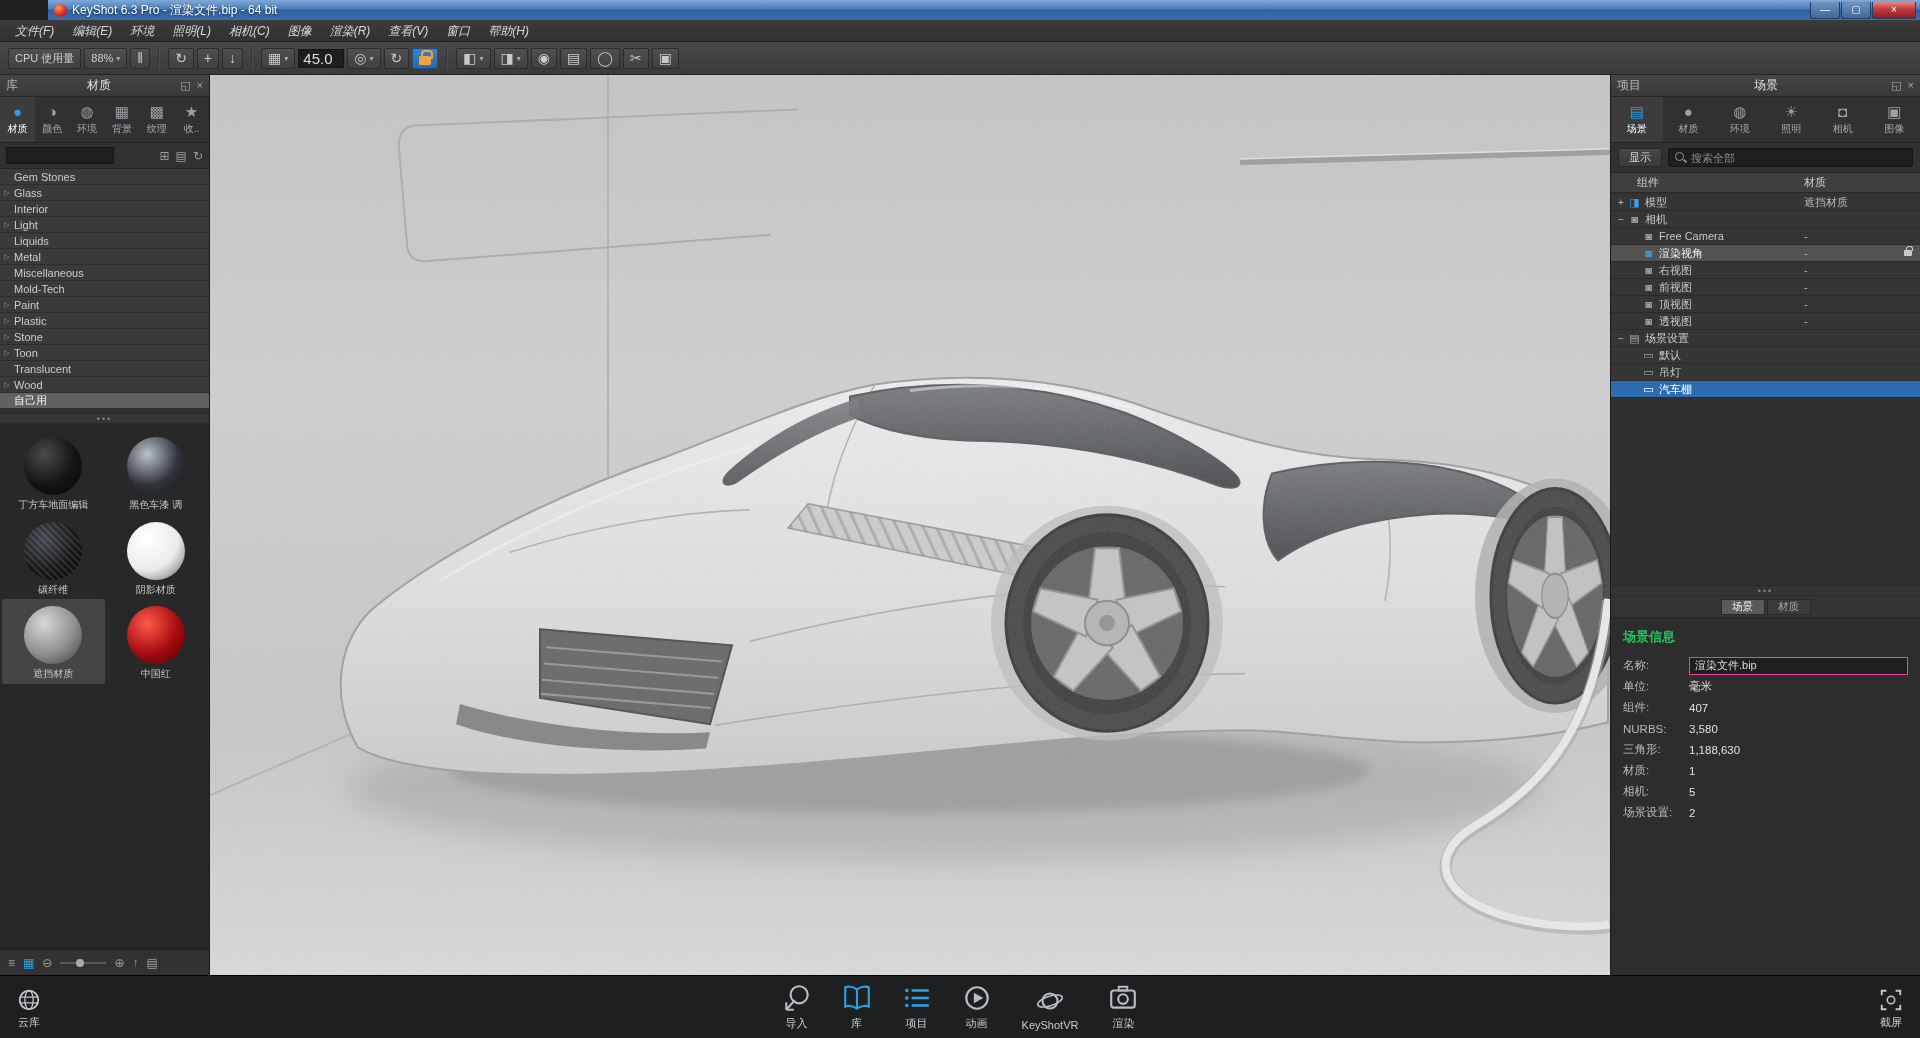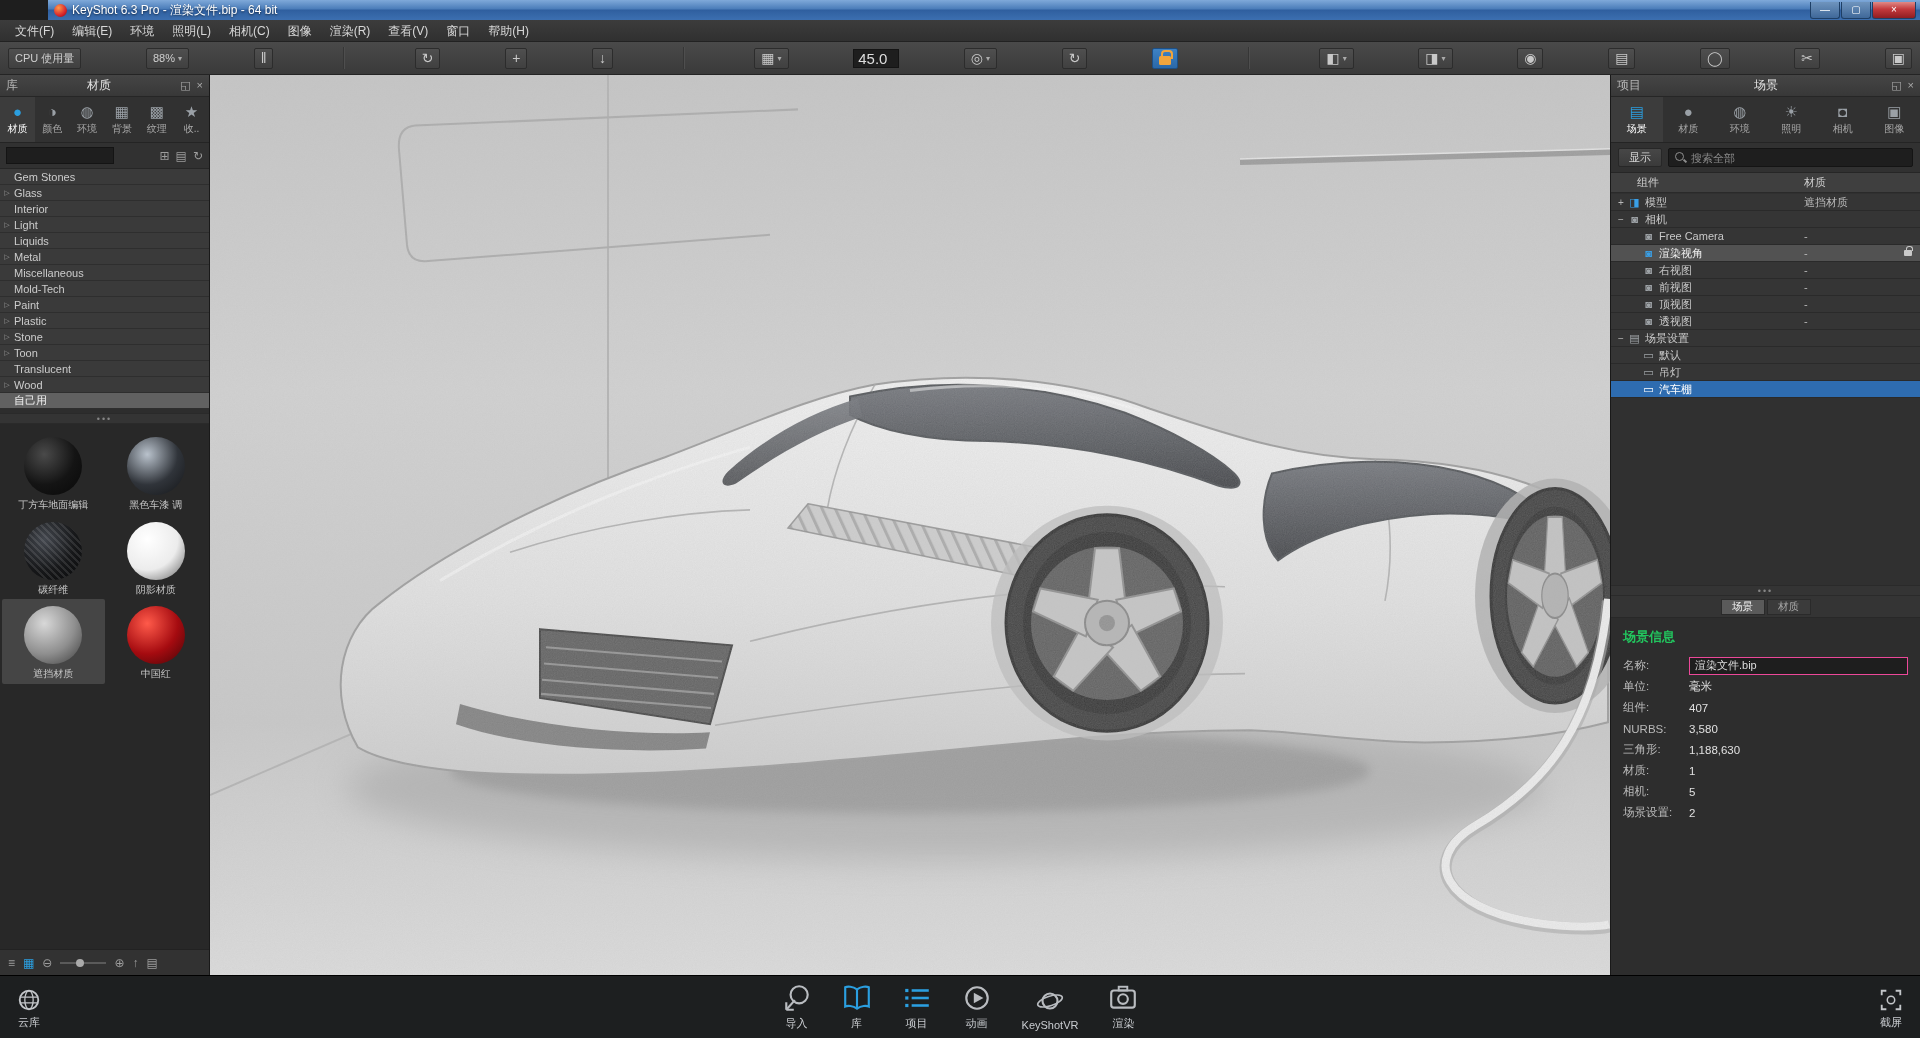--- a/index.html
+++ b/index.html
@@ -10,24 +10,24 @@
   
   .titlebar{height:20px;background:linear-gradient(180deg,#7fa9d9 0%,#4a7cb9 45%,#2f5f9f 50%,#3c6fb0 100%);display:flex;align-items:center;padding:0 4px;color:#fff;flex:0 0 auto;margin-left:48px;}
   .app-icon{width:13px;height:13px;border-radius:50%;background:radial-gradient(circle at 35% 30%,#ff9a4a,#d8252c 60%,#7a0d10);margin:0 5px 0 2px;flex:0 0 auto;}
   .title-text{font-size:12px;text-shadow:0 1px 2px rgba(0,0,0,.6);}
   .win-buttons{margin-left:auto;display:flex;}
   .win-btn{width:30px;height:17px;display:flex;align-items:center;justify-content:center;font-size:10px;color:#fff;border:1px solid #1e3f66;border-top:none;background:linear-gradient(#6f94bd,#3f6899);border-radius:0 0 3px 3px;margin-left:1px;}
   .win-btn.close{width:44px;background:linear-gradient(#e08a86,#c3393c 45%,#8f1d22);}
 
   
   .menubar{height:22px;background:linear-gradient(#3c3c3c,#303030);border-bottom:1px solid #222;display:flex;align-items:center;padding-left:6px;flex:0 0 auto;}
-  .menu-item{padding:0 9px;color:#d8d8d8;font-size:12px;line-height:22px;}
-
-  
-  .toolbar{height:33px;background:linear-gradient(#4a4a4a,#3a3a3a);border-bottom:1px solid #242424;display:flex;align-items:center;padding:0 8px;gap:3px;flex:0 0 auto;justify-content:space-between;}
+  .menu-item{padding:0 9px;color:#d8d8d8;font-size:12px;line-height:22px;font-style:italic;}
+
+  
+  .toolbar{height:33px;background:linear-gradient(#4a4a4a,#3a3a3a);border-bottom:1px solid #242424;display:flex;align-items:center;padding:0 8px;gap:3px;flex:0 0 auto;}
   .tb-btn{display:inline-flex;align-items:center;gap:3px;padding:2px 6px;min-height:21px;border:1px solid #2c2c2c;border-radius:2px;background:linear-gradient(#4f4f4f,#404040);color:#cfcfcf;}
   .tb-btn.active{background:linear-gradient(#3e82c4,#2a68a8);border-color:#1d4f85;}
   .tb-ico{font-size:14px;line-height:14px;color:#c9c9c9;}
   .tb-label{font-size:11px;white-space:nowrap;}
   .tb-caret{font-size:8px;color:#aaa;}
   .tb-sep{width:2px;height:22px;background:linear-gradient(90deg,#2a2a2a,#5a5a5a);margin:0 5px;}
   .tb-input-wrap{display:inline-flex;}
   .tb-input{width:46px;height:19px;background:#1e1e1e;border:1px solid #141414;color:#ddd;font-size:15px;padding:0 4px;font-family:inherit;}
   .csslock{position:relative;width:12px;height:9px;background:#f0a43c;border-radius:1.5px;display:inline-block;margin-top:5px;}
   .csslock::before{content:"";position:absolute;left:2px;top:-6px;width:8px;height:7px;border:2px solid #f0a43c;border-bottom:none;border-radius:4px 4px 0 0;}

